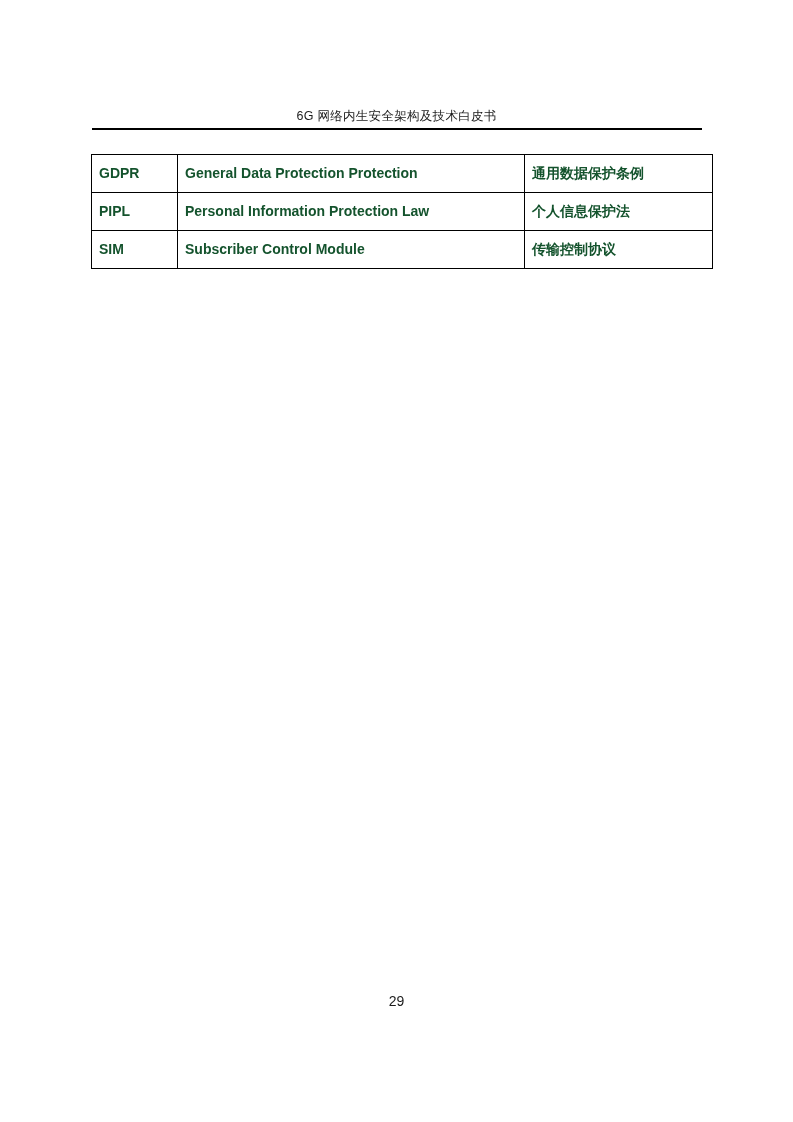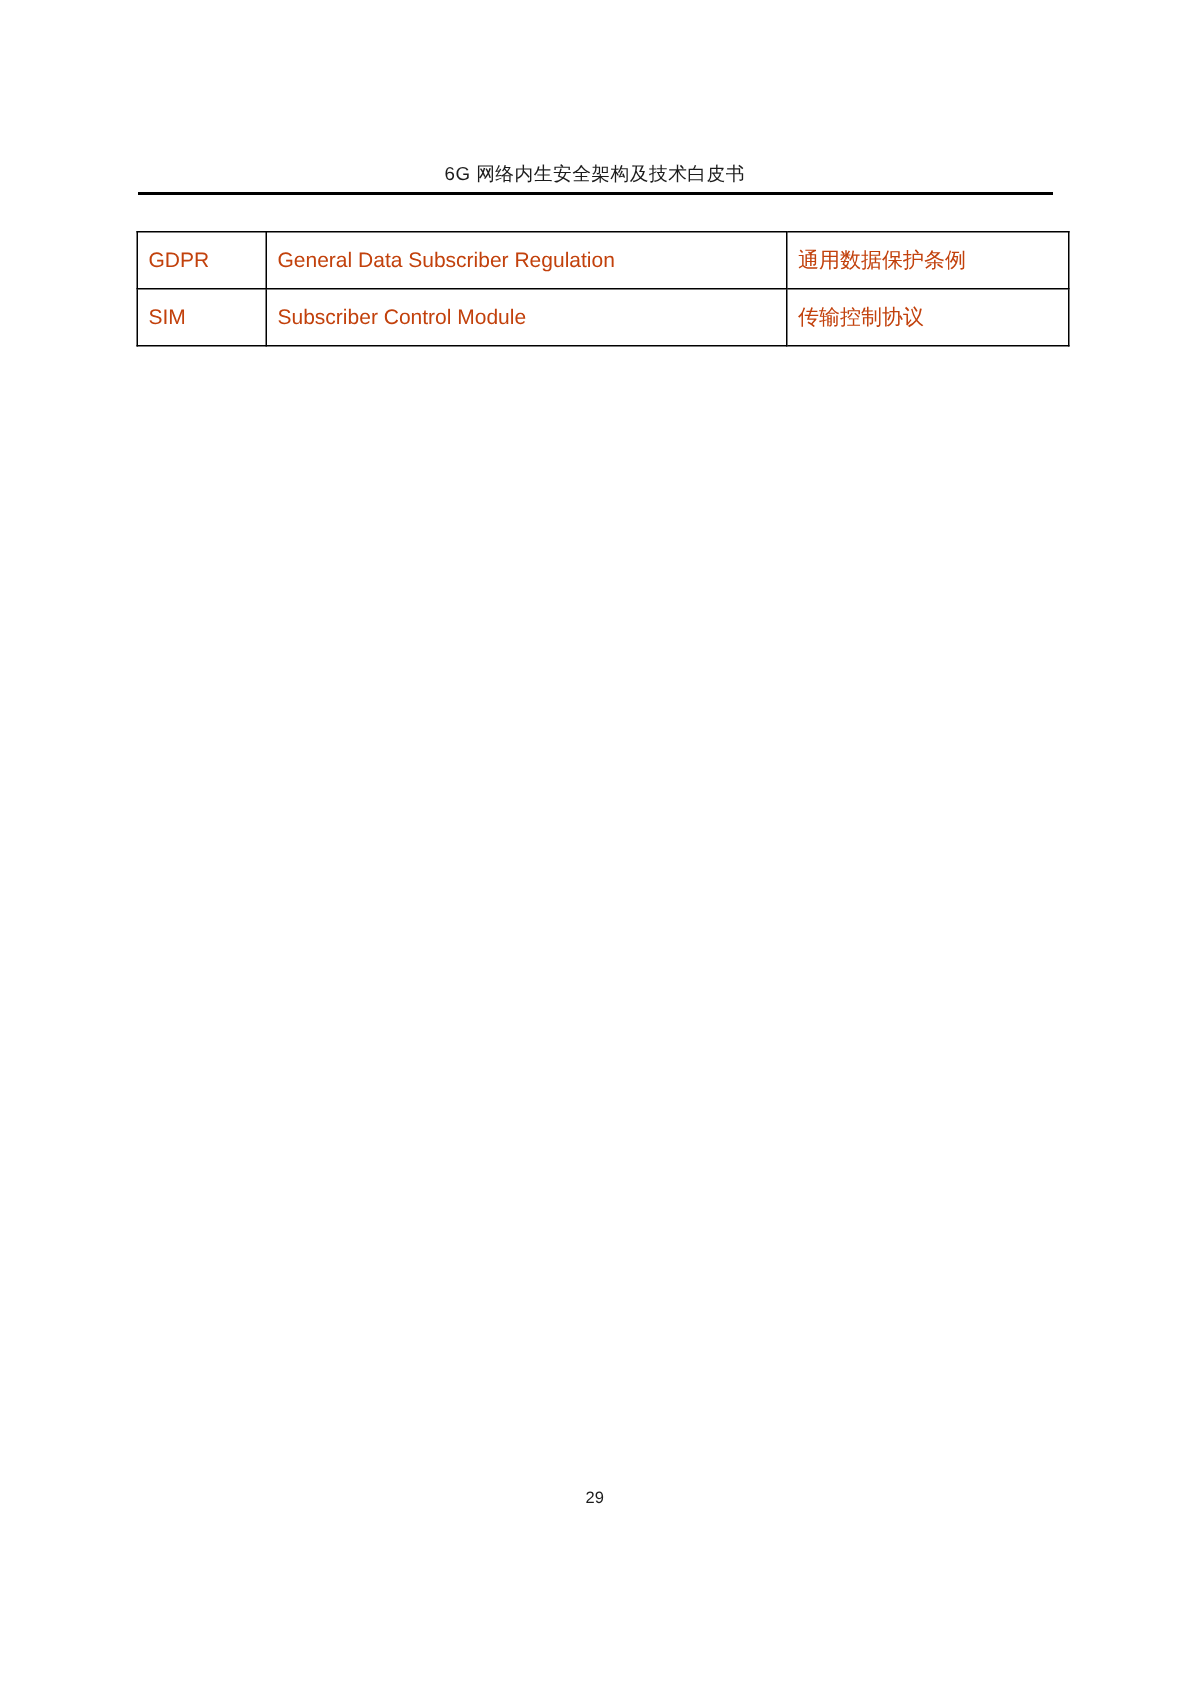--- a/index.html
+++ b/index.html
@@ -41,53 +41,59 @@
     width: 611px;
     border-collapse: collapse;
     table-layout: fixed;
   }
   table.abbr-table td {
     border: 1.5px solid #000000;
     vertical-align: top;
     padding: 4px 7px 2px 7px;
     line-height: 29px;
     font-size: 14px;
-    color: #c2410c;
+    color: #14532d;
     background: #ffffff;
+    font-weight: bold;
   }
   td.col-abbr   { width: 86px; }
   td.col-en     { width: 347px; font-size: 13.5px; white-space: nowrap; overflow: hidden; }
   td.col-zh     { width: 188px; }
   tr.row-std td  { height: 38px; }
   tr.row-tall td { height: 60px; }
   .page-number {
     position: absolute;
     top: 977px;
     left: 0;
     width: 793px;
     text-align: center;
-    font-size: 11px;
+    font-size: 14px;
     color: #1c1c1c;
   }
 </style>
 </head>
 <body>
 
 <div class="page">
 
   <div class="doc-header-title">6G 网络内生安全架构及技术白皮书</div>
 
   <div class="doc-header-rule"></div>
 
   <table class="abbr-table">
     <tbody>
       <tr class="row-std">
         <td class="col-abbr">GDPR</td>
-        <td class="col-en">General Data Subscriber Regulation</td>
+        <td class="col-en">General Data Protection Protection</td>
         <td class="col-zh">通用数据保护条例</td>
+      </tr>
+      <tr class="row-std">
+        <td class="col-abbr">PIPL</td>
+        <td class="col-en">Personal Information Protection Law</td>
+        <td class="col-zh">个人信息保护法</td>
       </tr>
       <tr class="row-std">
         <td class="col-abbr">SIM</td>
         <td class="col-en">Subscriber Control Module</td>
         <td class="col-zh">传输控制协议</td>
       </tr>
     </tbody>
   </table>
 
   <div class="page-number">29</div>

